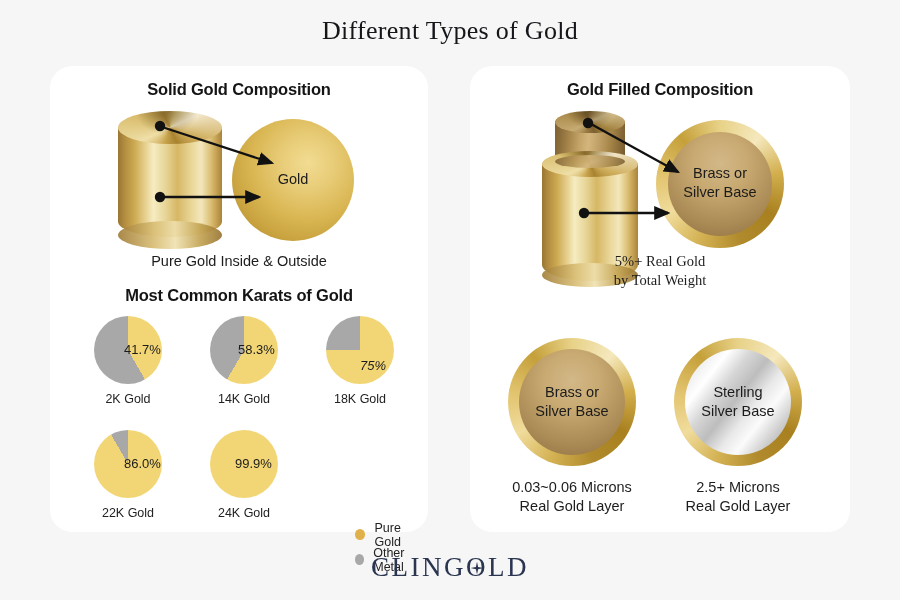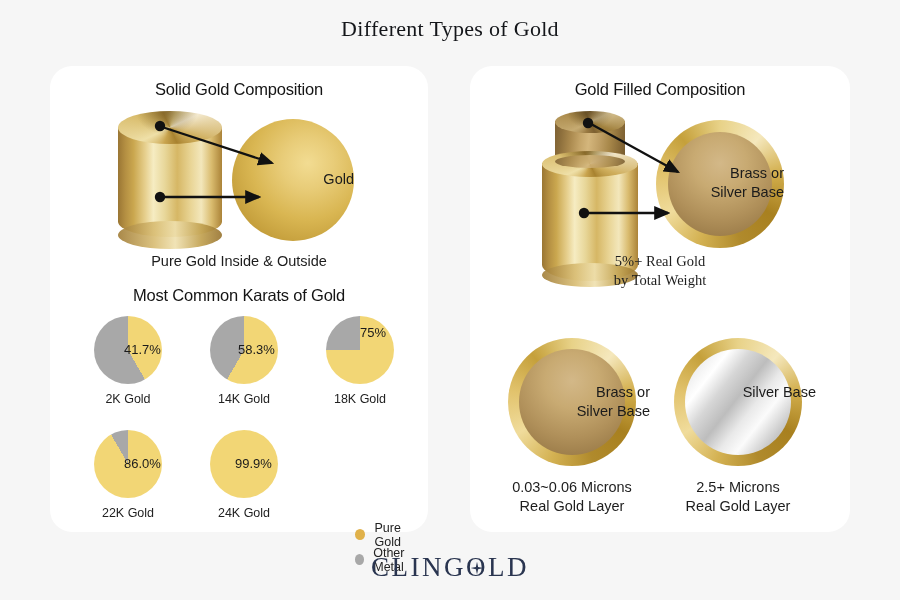--- a/index.html
+++ b/index.html
@@ -10,41 +10,41 @@
     position: relative;
     overflow: hidden;
   }
 
   
   #main-title {
     position: absolute;
     top: 16px; left: 0; width: 900px;
     text-align: center;
     font-family: "Liberation Serif", serif;
-    font-size: 22px;
+    font-size: 26px;
     font-weight: 400;
     color: #14161a;
     letter-spacing: 0.3px;
   }
 
   
   .card {
     position: absolute;
     background: #ffffff;
     border-radius: 22px;
   }
   #card-left  { left: 50px;  top: 66px; width: 378px; height: 466px; }
   #card-right { left: 470px; top: 66px; width: 380px; height: 466px; }
 
   .section-title {
     position: absolute;
     width: 100%;
     text-align: center;
     font-size: 16.5px;
-    font-weight: normal;
+    font-weight: bold;
     color: #141414;
     letter-spacing: -0.2px;
   }
   .caption {
     position: absolute;
     width: 100%;
     text-align: center;
     font-size: 14.5px;
     color: #1d1d1d;
     line-height: 19px;
@@ -100,21 +100,21 @@
   }
   .disc-silver-core {
     background:
       linear-gradient(128deg,
         #cfcfcf 0%, #efefef 14%, #ffffff 24%, #d6d6d6 36%,
         #bdbdbd 48%, #e9e9e9 60%, #fbfbfb 70%, #c9c9c9 84%, #a9a9a9 100%);
   }
   .disc-label {
     position: absolute;
     width: 100%;
-    text-align: right;
+    text-align: center;
     font-size: 14.5px;
     color: #1b1b1b;
     line-height: 19px;
   }
 
   
   .arrow-svg { position: absolute; overflow: visible; }
 
   
   .pie-item { position: absolute; }
@@ -207,21 +207,21 @@
   <div class="pie-item" style="left:152px; top:250px; width:84px;">
     <div class="pie" style="left:8px; top:0; width:68px; height:68px;
                 background: conic-gradient(#f2d675 0deg 209.9deg, #a8a8a8 209.9deg 360deg);"></div>
     <div class="pie-pct" style="left:36px; top:26px;">58.3%</div>
     <div class="pie-label" style="top:76px;">14K Gold</div>
   </div>
 
   <div class="pie-item" style="left:268px; top:250px; width:84px;">
     <div class="pie" style="left:8px; top:0; width:68px; height:68px;
                 background: conic-gradient(#f2d675 0deg 270deg, #a8a8a8 270deg 360deg);"></div>
-    <div class="pie-pct" style="left:42px; top:9px;">75%</div>
+    <div class="pie-pct" style="left:42px; top:42px;font-style:italic;">75%</div>
     <div class="pie-label" style="top:76px;">18K Gold</div>
   </div>
 
   <div class="pie-item" style="left:36px; top:364px; width:84px;">
     <div class="pie" style="left:8px; top:0; width:68px; height:68px;
                 background: conic-gradient(#f2d675 0deg 330.1deg, #a8a8a8 330.1deg 360deg);"></div>
     <div class="pie-pct" style="left:38px; top:26px;">86.0%</div>
     <div class="pie-label" style="top:76px;">22K Gold</div>
   </div>
 
@@ -301,20 +301,21 @@
     <div class="caption" style="top:140px;">
       <div>0.03~0.06 Microns</div>
       <div>Real Gold Layer</div>
     </div>
   </div>
 
   <div style="position:absolute; left:190px; top:272px; width:156px;">
     <div class="disc disc-gold-ring" style="left:14px; top:0; width:128px; height:128px;"></div>
     <div class="disc disc-silver-core" style="left:25px; top:11px; width:106px; height:106px;"></div>
     <div class="disc-label" style="top:45px;">
+      <div>Sterling</div>
       <div>Silver Base</div>
     </div>
     <div class="caption" style="top:140px;">
       <div>2.5+ Microns</div>
       <div>Real Gold Layer</div>
     </div>
   </div>
 </div>
 
 <div id="brand-logo">

